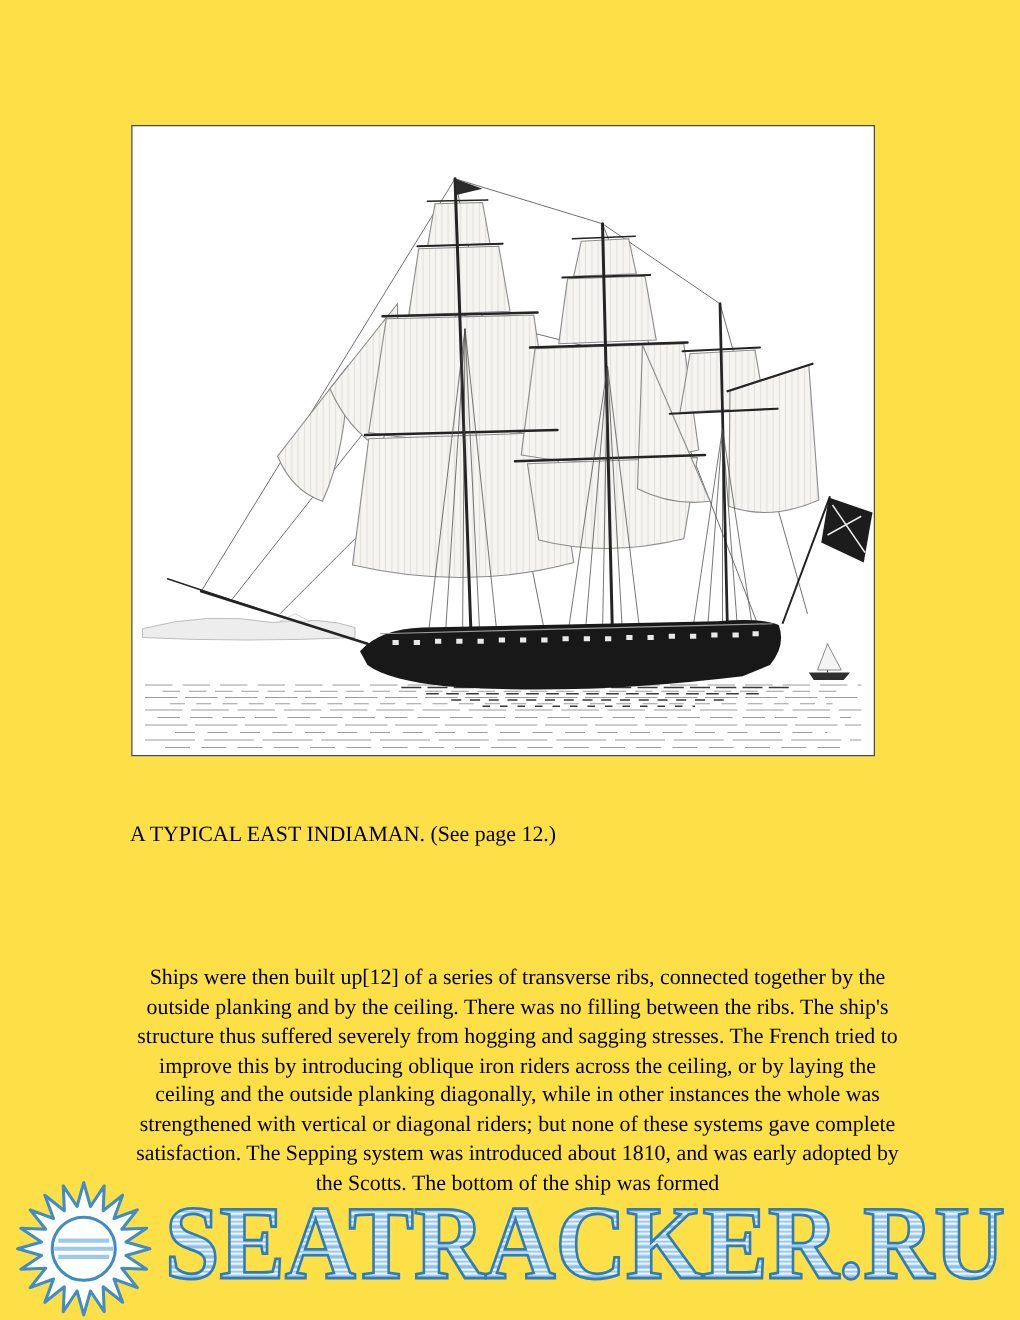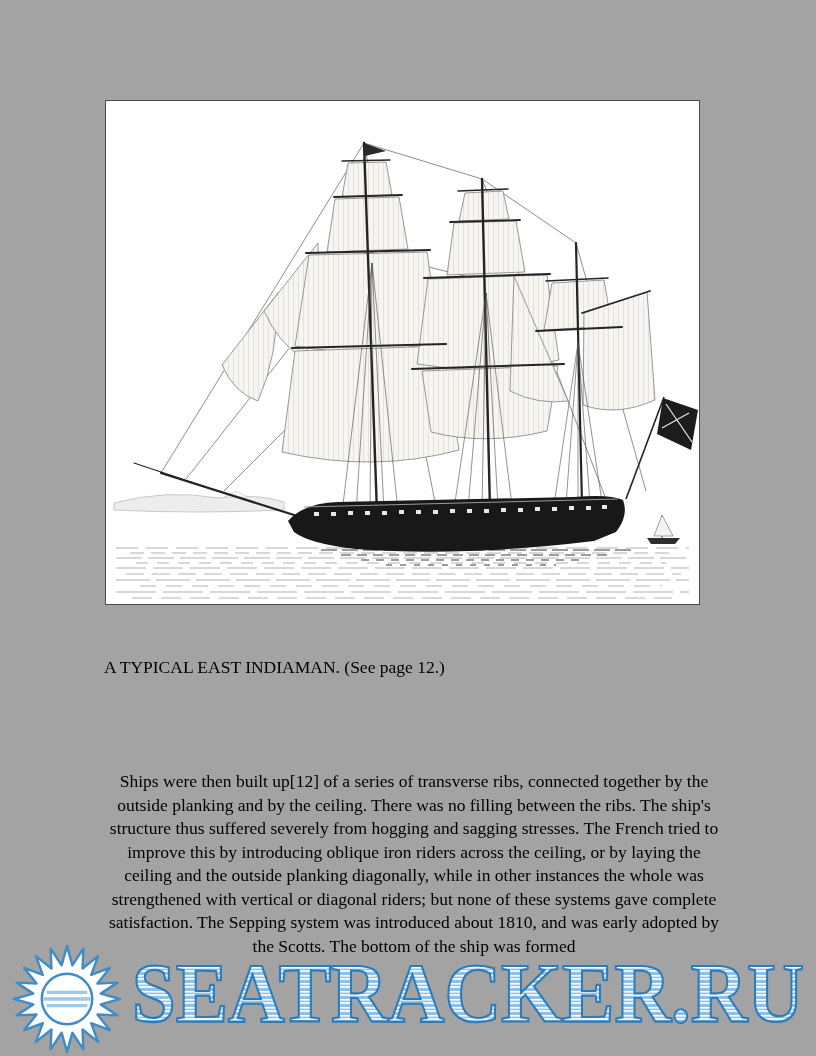--- a/index.html
+++ b/index.html
@@ -1,16 +1,16 @@
 <!DOCTYPE html>
 <html><head>
 <meta charset="utf-8">
 <style>
   html,body{margin:0;padding:0;background:#ffffff;}
-  .page{position:relative;width:816px;height:1056px;background:#a3a3a3;overflow:hidden;
+  .page{position:relative;width:816px;height:1056px;background:#fde047;overflow:hidden;
         font-family:"Liberation Serif", serif;color:#000;text-decoration:underline;}
   .figure-frame{position:absolute;left:105px;top:100px;width:593px;height:503px;
         border:1px solid #4a4a4a;background:#ffffff;box-sizing:content-box;}
   .figure-frame svg{width:100%;height:100%;display:block;}
   .caption{position:absolute;left:104px;top:656px;width:640px;font-size:17.5px;line-height:23px;}
   .paragraph{position:absolute;left:103px;top:740px;width:622px;font-size:17.5px;line-height:23.5px;
         text-align:center;margin-top:30px;}
   .watermark{position:absolute;left:0;top:938px;width:732px;height:118px;}
   .wm-sun{position:absolute;left:10px;top:4px;width:114px;height:114px;}
   .wm-text-svg{position:absolute;left:126px;top:8px;width:684px;height:100px;}

